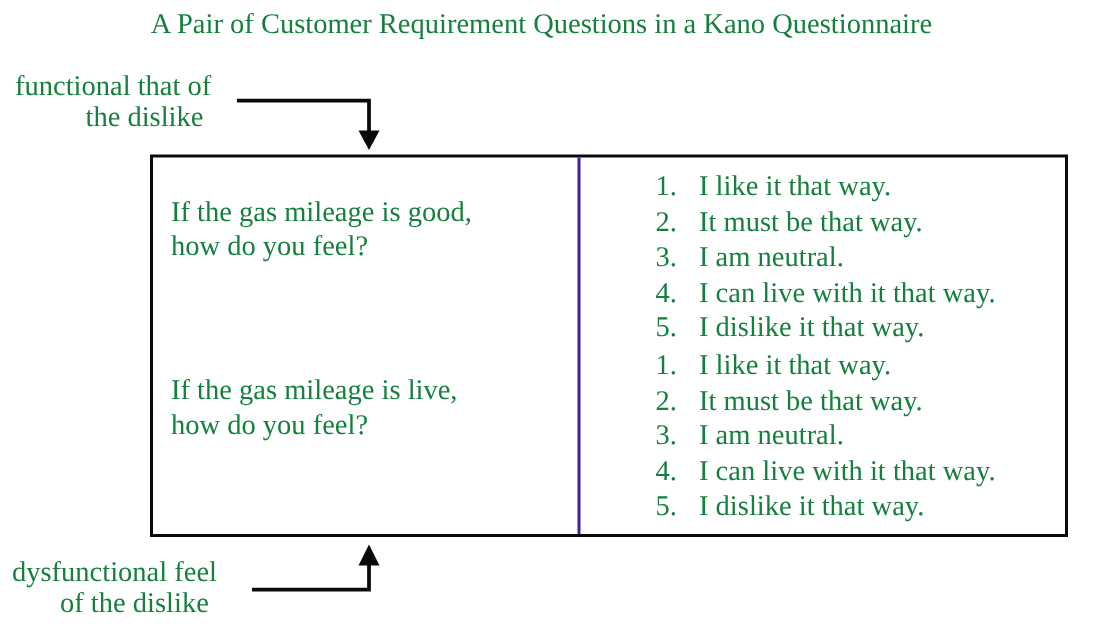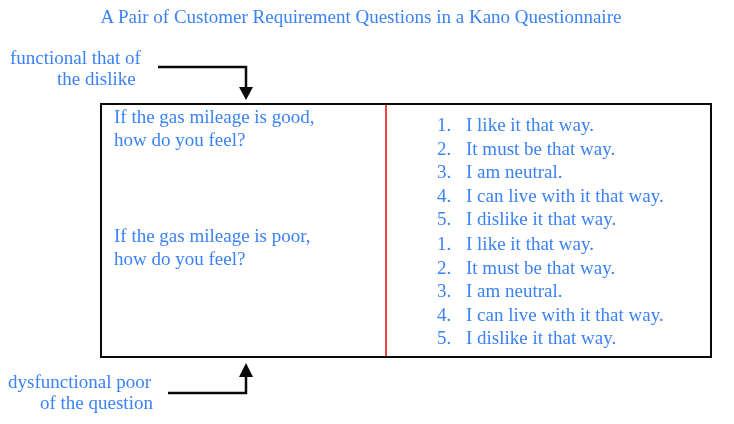--- a/index.html
+++ b/index.html
@@ -2,21 +2,21 @@
 <html><head>
 <meta charset="utf-8">
 <style>
   html, body { margin: 0; padding: 0; background: #ffffff; }
   .canvas {
     position: relative;
     width: 734px;
     height: 424px;
     background: #ffffff;
     font-family: "Liberation Serif", "DejaVu Serif", serif;
-    color: #3b82f6;
+    color: #15803d;
     overflow: hidden;
   }
   .title {
     position: absolute;
     top: 6px;
     left: 0;
     width: 722px;
     text-align: center;
     font-size: 19px;
     white-space: nowrap;
@@ -39,22 +39,22 @@
     height: 255px;
     box-sizing: border-box;
     border: 2px solid #0a0a0a;
     display: grid;
     grid-template-columns: 285px 1fr;
     grid-template-rows: 119px 1fr;
     font-size: 19px;
   }
   .cell { box-sizing: border-box; }
   .qcell {
-    border-right: 2px solid #ef4444;
-    padding: 0 6px 0 12px;
+    border-right: 2px solid #4c1d95;
+    padding: 25px 6px 0 12px;
     line-height: 23px;
   }
   .ocell { padding-top: 8px; line-height: 23.5px; }
   .opt { display: flex; padding-left: 50px; }
   .opt .num { width: 29px; flex: 0 0 29px; }
   .connectors {
     position: absolute;
     left: 0; top: 0;
     width: 734px; height: 424px;
     pointer-events: none;
@@ -107,21 +107,21 @@
         <span class="num">4.</span>
         <span>I can live with it that way.</span>
       </div>
       <div class="opt">
         <span class="num">5.</span>
         <span>I dislike it that way.</span>
       </div>
     </div>
 
     <div class="cell qcell row2">
-      <div>If the gas mileage is poor,</div>
+      <div>If the gas mileage is live,</div>
       <div>how do you feel?</div>
     </div>
 
     <div class="cell ocell row2">
       <div class="opt">
         <span class="num">1.</span>
         <span>I like it that way.</span>
       </div>
       <div class="opt">
         <span class="num">2.</span>
@@ -137,17 +137,17 @@
       </div>
       <div class="opt">
         <span class="num">5.</span>
         <span>I dislike it that way.</span>
       </div>
     </div>
 
   </div>
 
   <div class="label label-dysfunctional">
-    <div class="l1">dysfunctional poor</div>
-    <div class="l2">of the question</div>
+    <div class="l1">dysfunctional feel</div>
+    <div class="l2">of the dislike</div>
   </div>
 
 </div>
 
 </body></html>

